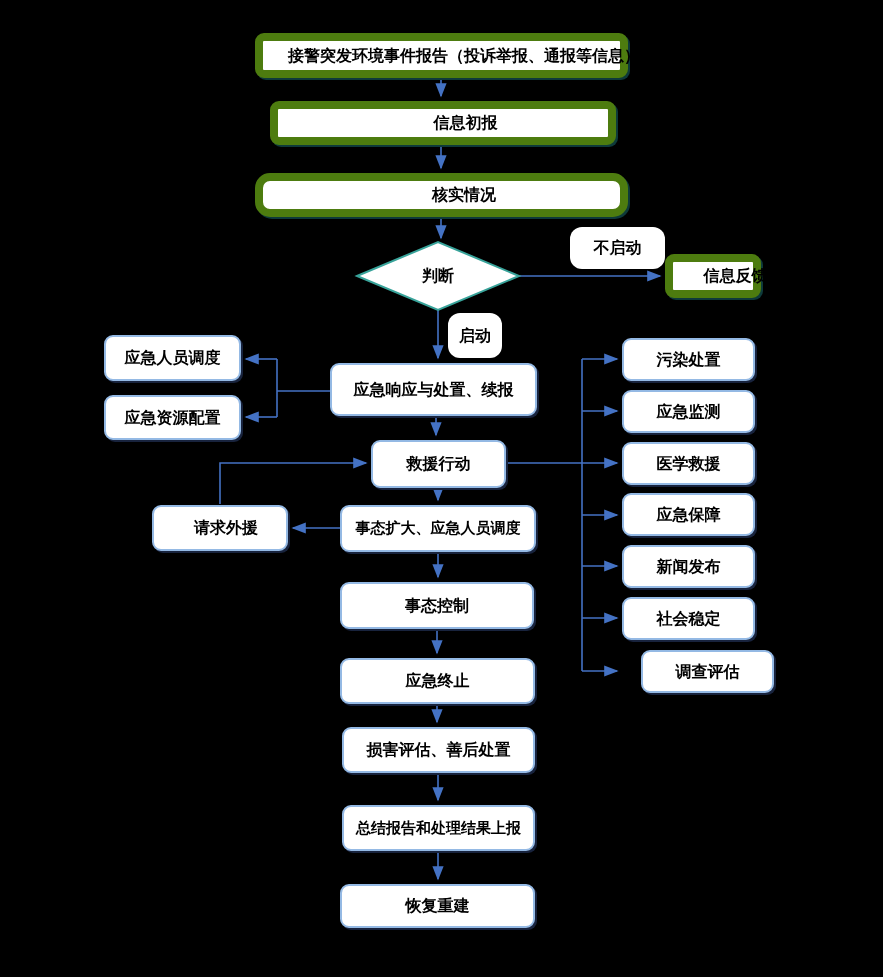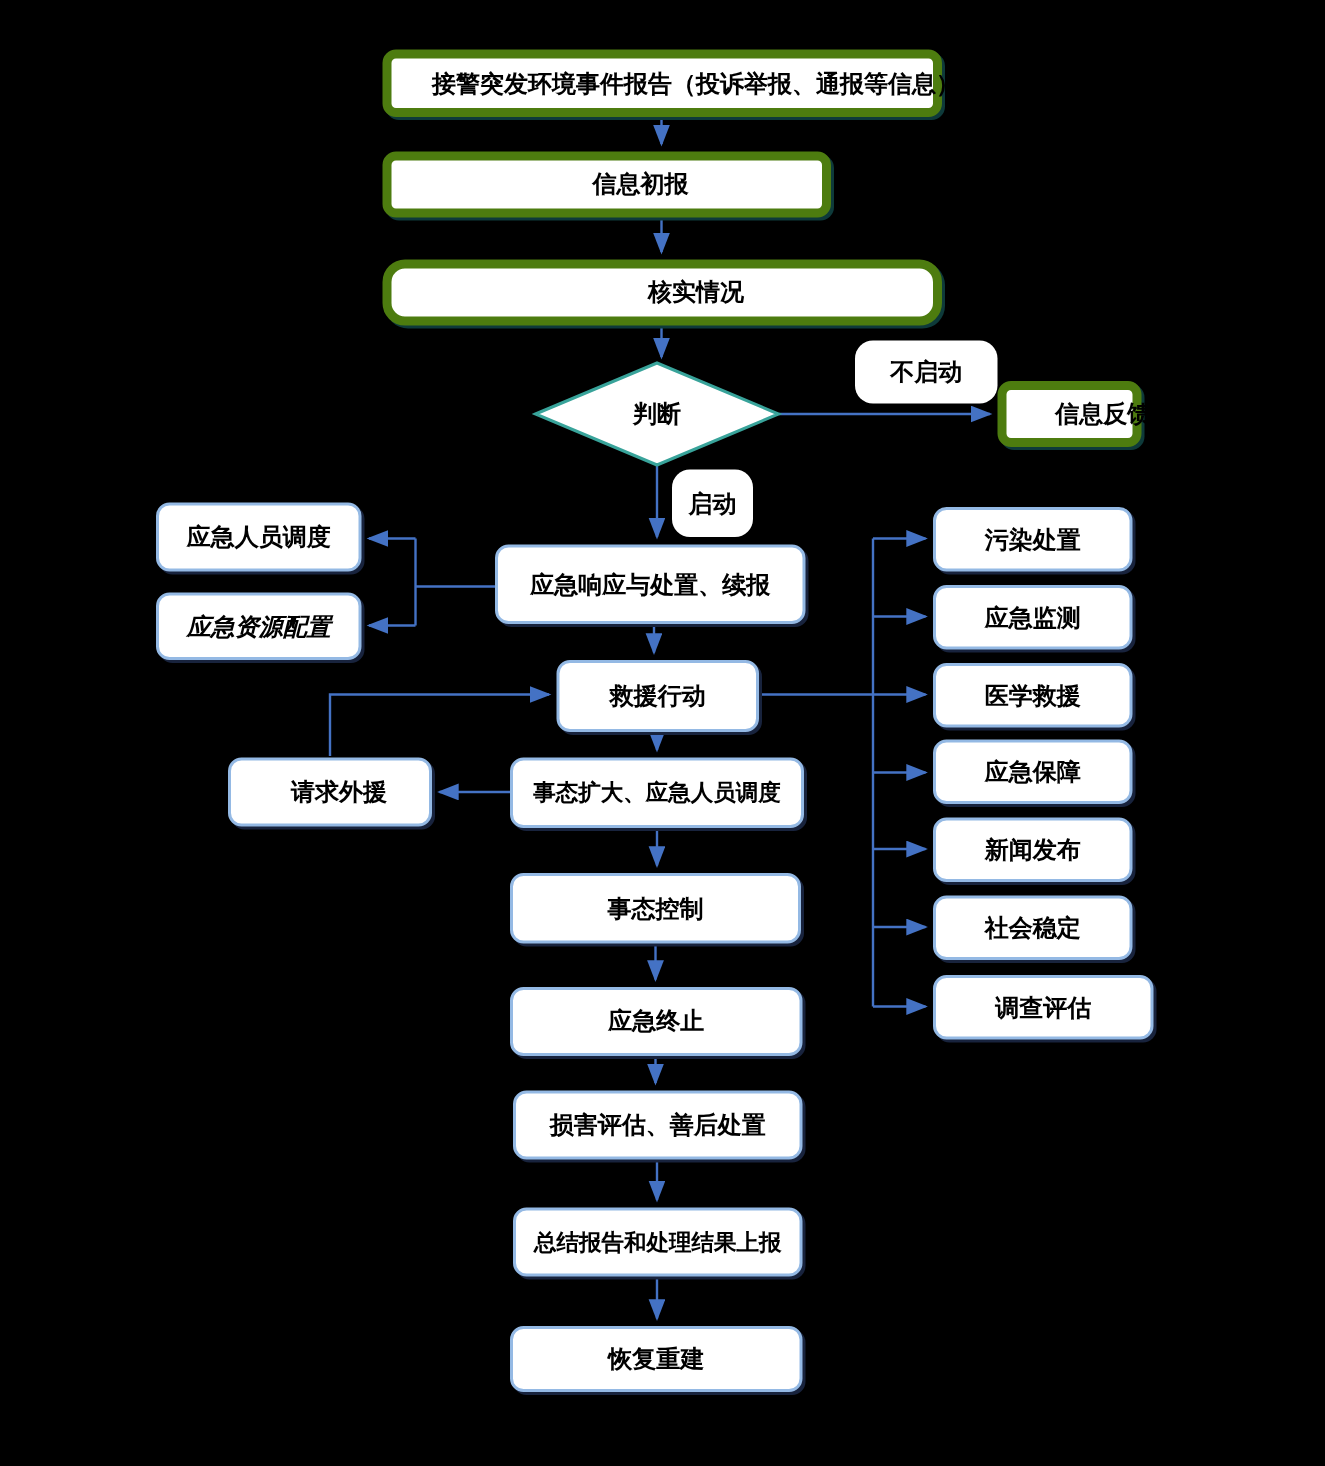--- a/index.html
+++ b/index.html
@@ -5,21 +5,21 @@
   html,body{margin:0;padding:0;background:#000;}
   .stage{
     position:relative;width:883px;height:977px;background:#000;overflow:hidden;
     font-family:"DejaVu Sans","Liberation Sans",sans-serif;
   }
   .node{
     position:absolute;display:flex;align-items:center;justify-content:center;
     background:#fff;color:#000;font-weight:bold;font-size:16px;line-height:1.1;
     border-radius:9px;box-sizing:border-box;white-space:nowrap;z-index:2;
   }
-  .teal{border:6px solid #4d7c0f;box-shadow:2px 2px 0 #0e3a3a;padding-left:45px;}
+  .teal{border:8px solid #4d7c0f;box-shadow:2px 2px 0 #0e3a3a;padding-left:45px;}
   .blue{border:2px solid #94b9e4;box-shadow:2px 2px 0 #18233d;}
   .plain{border:none;border-radius:12px;}
   .fs15{font-size:15px;}
   svg.wires{position:absolute;left:0;top:0;z-index:1;}
   .diamond-label{
     position:absolute;z-index:2;font-weight:bold;font-size:16px;color:#000;
     text-align:center;left:398px;top:266px;width:80px;
   }
 </style>
 </head>
@@ -63,42 +63,42 @@
       <line x1="582" y1="515" x2="617" y2="515" marker-end="url(#arr)"></line>
       <line x1="582" y1="566" x2="617" y2="566" marker-end="url(#arr)"></line>
       <line x1="582" y1="618" x2="617" y2="618" marker-end="url(#arr)"></line>
       <line x1="582" y1="671" x2="617" y2="671" marker-end="url(#arr)"></line>
     </g>
 
     <polygon points="357,276 438,242 519,276 438,310" fill="#ffffff" stroke="#38a39a" stroke-width="2"></polygon>
   </svg>
 
   <div class="node teal" style="left:255px;top:33px;width:373px;height:45px;">接警突发环境事件报告（投诉举报、通报等信息）</div>
-  <div class="node teal" style="left:255px;top:101px;width:299px;height:44px;">信息初报</div>
+  <div class="node teal" style="left:270px;top:101px;width:346px;height:44px;">信息初报</div>
   <div class="node teal" style="left:255px;top:173px;width:373px;height:44px;border-radius:15px;">核实情况</div>
 
   <div class="diamond-label">判断</div>
 
   <div class="node plain" style="left:570px;top:227px;width:95px;height:42px;">不启动</div>
   <div class="node teal" style="left:665px;top:254px;width:96px;height:44px;">信息反馈</div>
   <div class="node plain" style="left:448px;top:313px;width:54px;height:45px;">启动</div>
 
   <div class="node blue" style="left:330px;top:363px;width:207px;height:53px;">应急响应与处置、续报</div>
   <div class="node blue" style="left:104px;top:335px;width:137px;height:46px;">应急人员调度</div>
-  <div class="node blue" style="left:104px;top:395px;width:137px;height:45px;font-style:italic;">应急资源配置</div>
+  <div class="node blue" style="left:104px;top:395px;width:137px;height:45px;">应急资源配置</div>
   <div class="node blue" style="left:371px;top:440px;width:135px;height:48px;">救援行动</div>
   <div class="node blue fs15" style="left:340px;top:505px;width:196px;height:47px;">事态扩大、应急人员调度</div>
   <div class="node blue" style="left:152px;top:505px;width:136px;height:46px;padding-left:12px;">请求外援</div>
   <div class="node blue" style="left:340px;top:582px;width:194px;height:47px;">事态控制</div>
   <div class="node blue" style="left:340px;top:658px;width:195px;height:46px;">应急终止</div>
   <div class="node blue" style="left:342px;top:727px;width:193px;height:46px;">损害评估、善后处置</div>
   <div class="node blue fs15" style="left:342px;top:805px;width:193px;height:46px;">总结报告和处理结果上报</div>
   <div class="node blue" style="left:340px;top:884px;width:195px;height:44px;">恢复重建</div>
 
   <div class="node blue" style="left:622px;top:338px;width:133px;height:43px;">污染处置</div>
   <div class="node blue" style="left:622px;top:390px;width:133px;height:43px;">应急监测</div>
   <div class="node blue" style="left:622px;top:442px;width:133px;height:43px;">医学救援</div>
   <div class="node blue" style="left:622px;top:493px;width:133px;height:43px;">应急保障</div>
   <div class="node blue" style="left:622px;top:545px;width:133px;height:43px;">新闻发布</div>
   <div class="node blue" style="left:622px;top:597px;width:133px;height:43px;">社会稳定</div>
-  <div class="node blue" style="left:622px;top:650px;width:147px;height:43px;">调查评估</div>
+  <div class="node blue" style="left:641px;top:650px;width:133px;height:43px;">调查评估</div>
 
 </div>
 
 </body></html>

